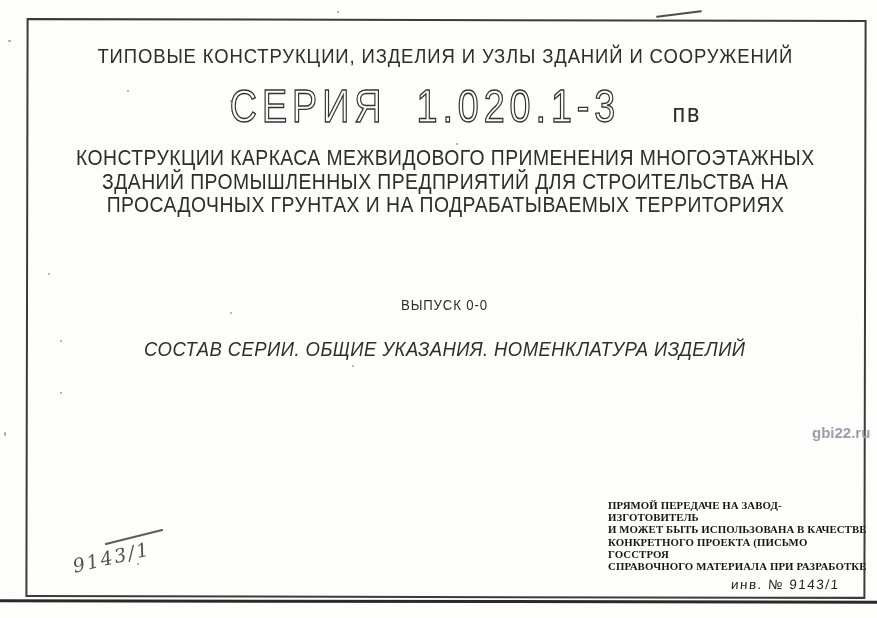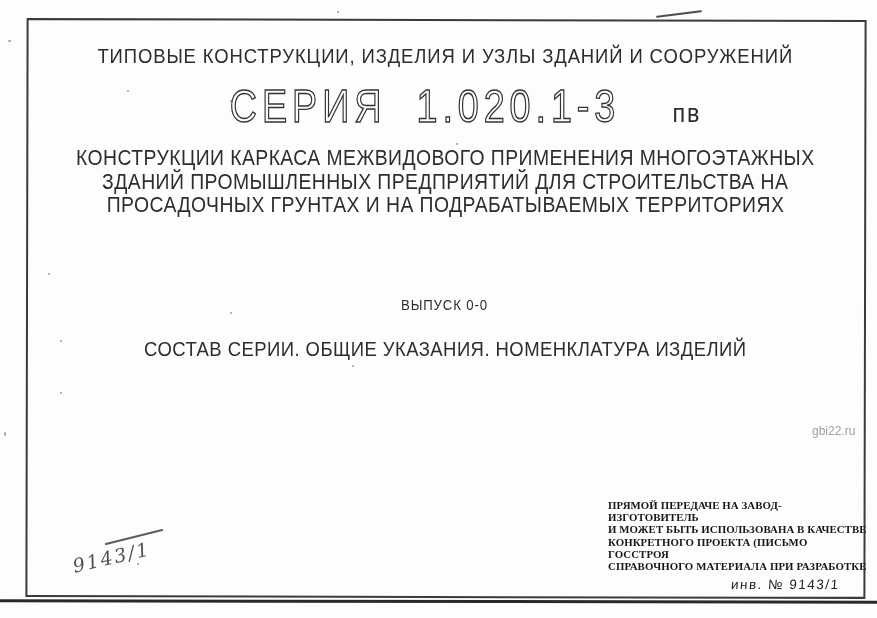--- a/index.html
+++ b/index.html
@@ -46,21 +46,21 @@
     .outline { -webkit-text-stroke: 1.4px #333333; color: transparent; }
   }
   .series-suffix {
     font-size: 26px; letter-spacing: 2px; margin-left: 8px;
     transform: scaleX(0.9);
   }
   .description { position: absolute; left: 26px; top: 147px; width: 838px; text-align: center; }
   .description .line { font-size: 21.5px; line-height: 23.6px; white-space: nowrap; }
   .description .cond { transform: scaleX(0.9); letter-spacing: 0.5px; }
   .issue-line    { top: 275px; font-size: 15px; letter-spacing: 1px; margin-top: 21px; }
-  .contents-line { top: 337px; font-size: 21px; letter-spacing: 0.5px; }
+  .contents-line { top: 337px; font-size: 21px; letter-spacing: 0.5px; font-style: italic; }
   .drawings-line { top: 387px; font-size: 21px; letter-spacing: 1px; }
   
   .note {
     position: absolute;
     left: 608px; top: 499px; width: 262px;
     font-family: "Liberation Serif", serif;
     font-weight: bold;
     font-size: 10.8px;
     line-height: 12.2px;
     letter-spacing: 0.1px;
@@ -92,23 +92,24 @@
     position: absolute;
     left: 104px; top: 536px;
     width: 60px; height: 2px;
     background: #5c5c5c;
     border-radius: 2px;
     transform: rotate(-14deg);
   }
   .watermark {
     position: absolute;
     left: 812px; top: 424px;
-    font-size: 12px;
+    font-size: 15px;
     color: #99a0a9;
     white-space: nowrap;
+    font-weight: bold;
   }
   .stray-stroke {
     position: absolute;
     left: 656px; top: 13px;
     width: 46px; height: 2px;
     background: #4d4d4d;
     border-radius: 2px;
     transform: rotate(-7deg);
   }
   .speckle {

